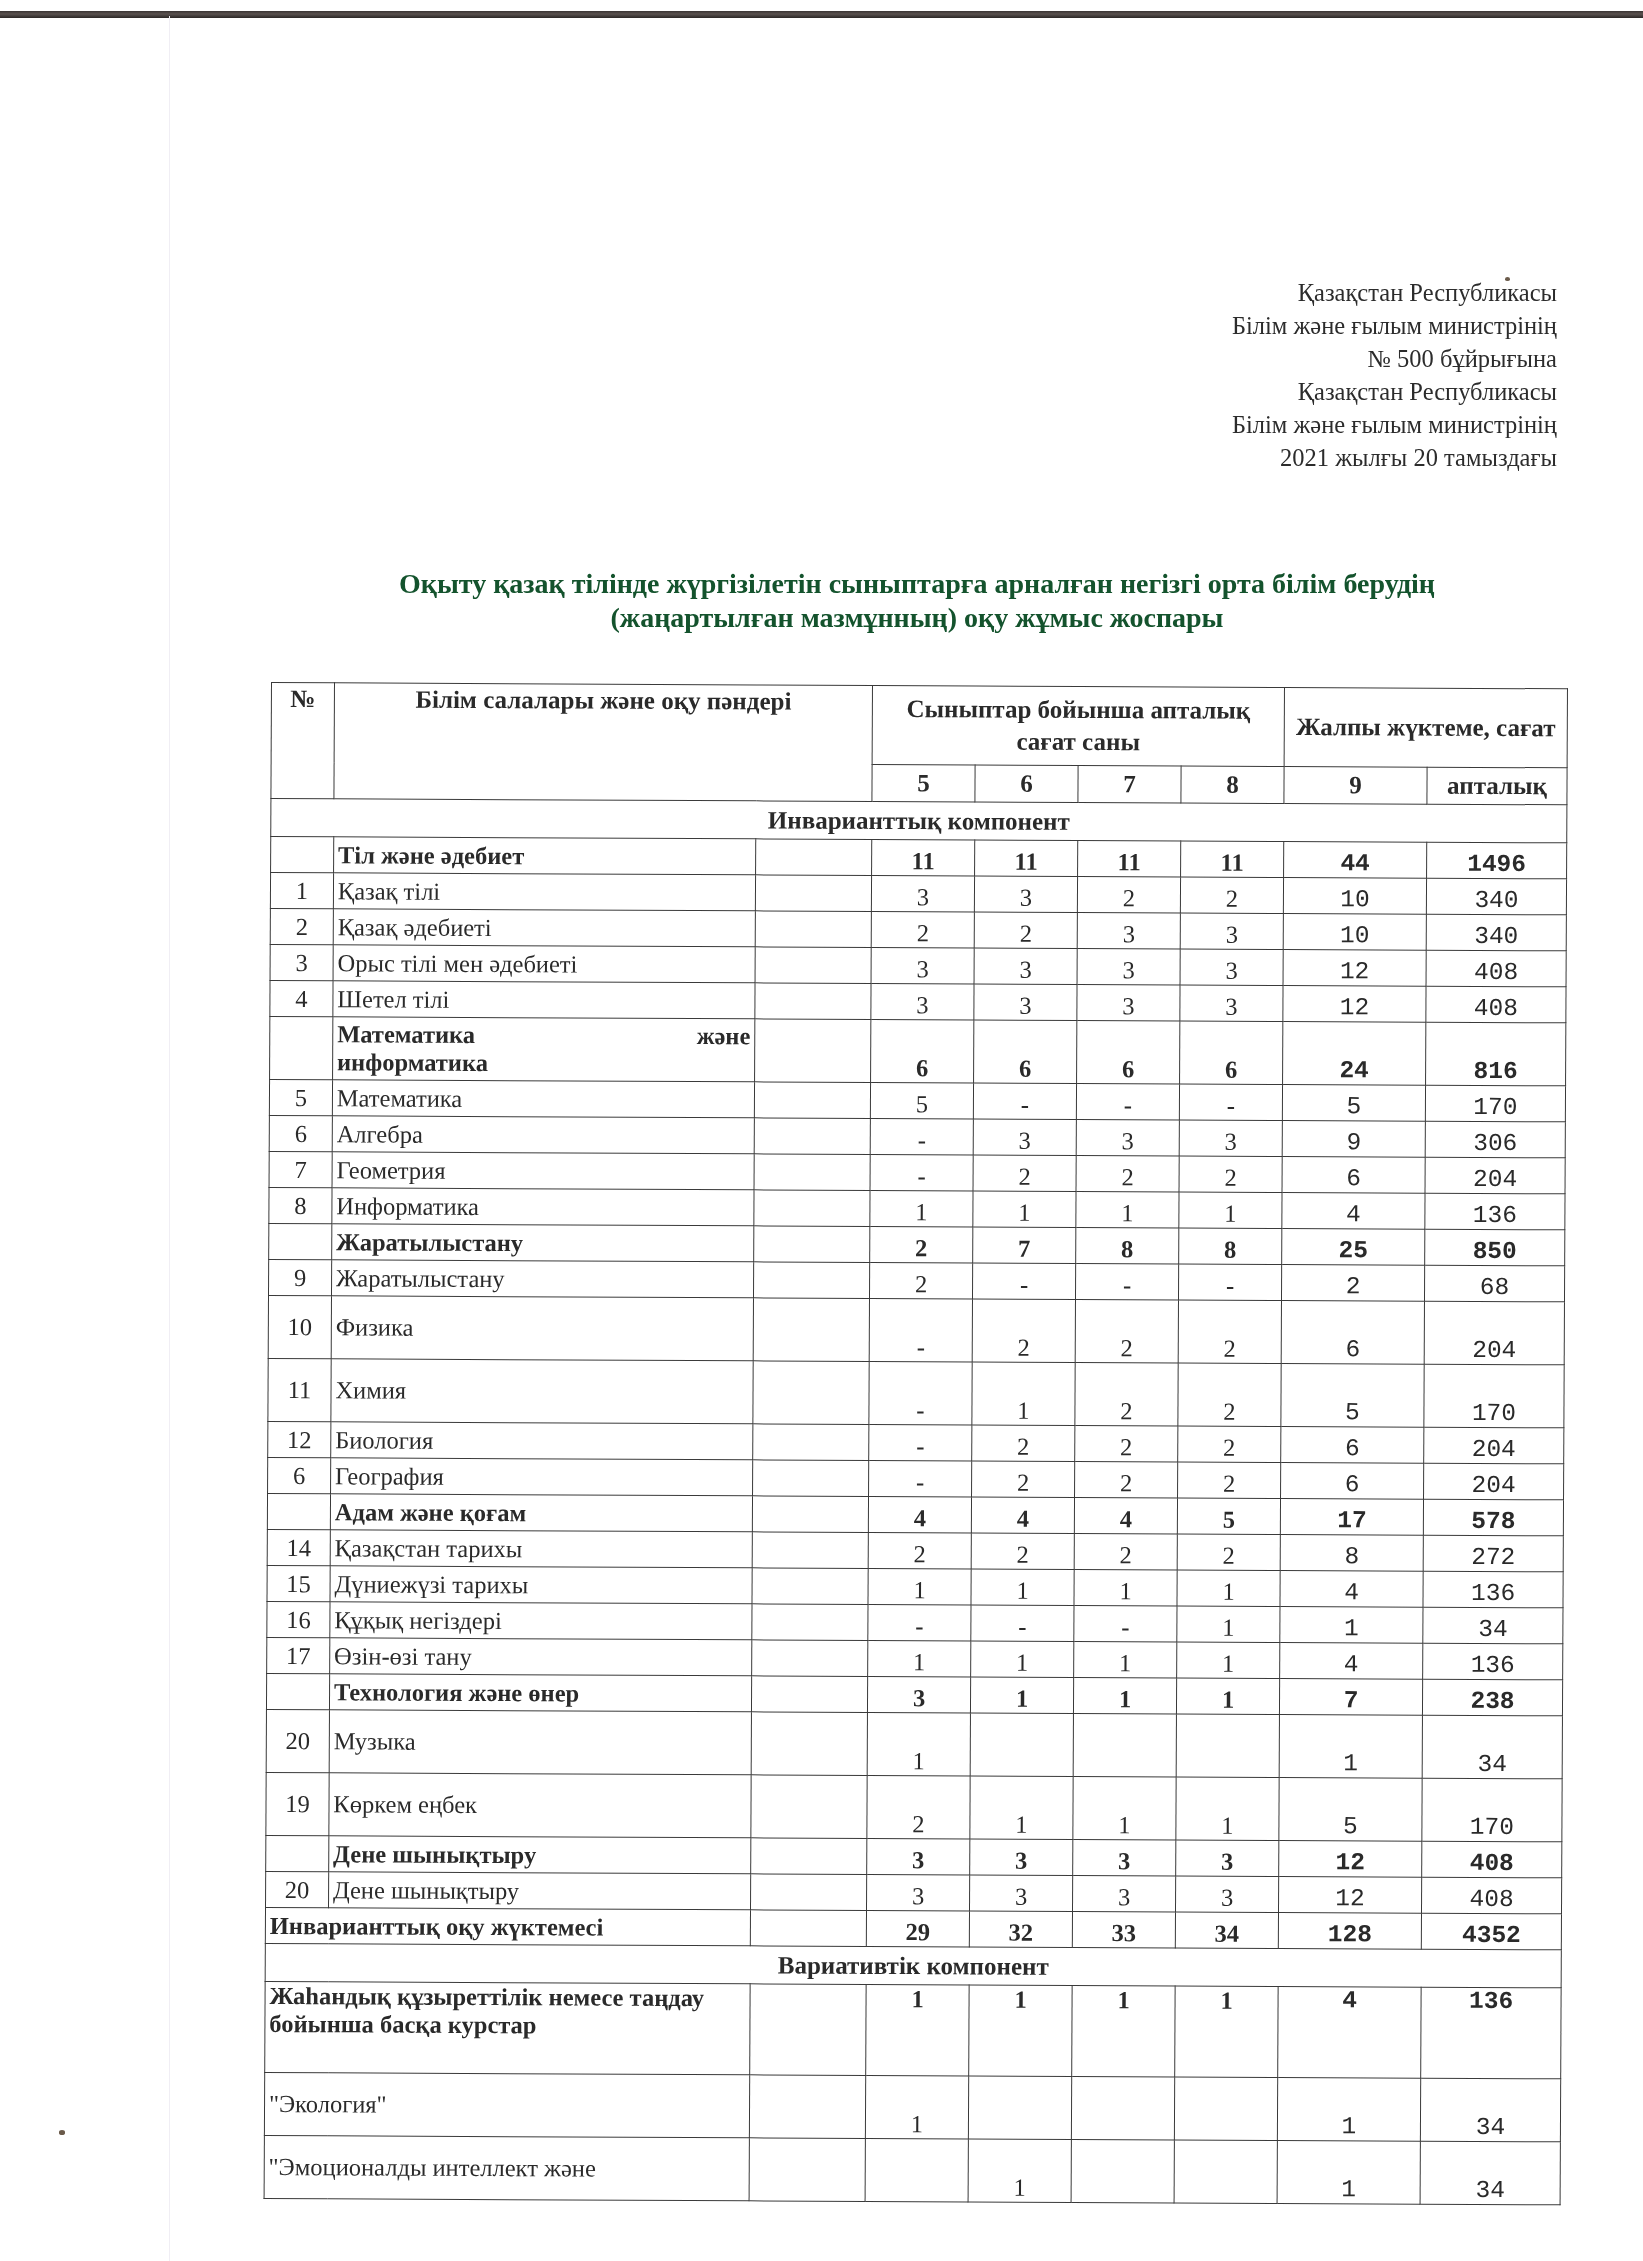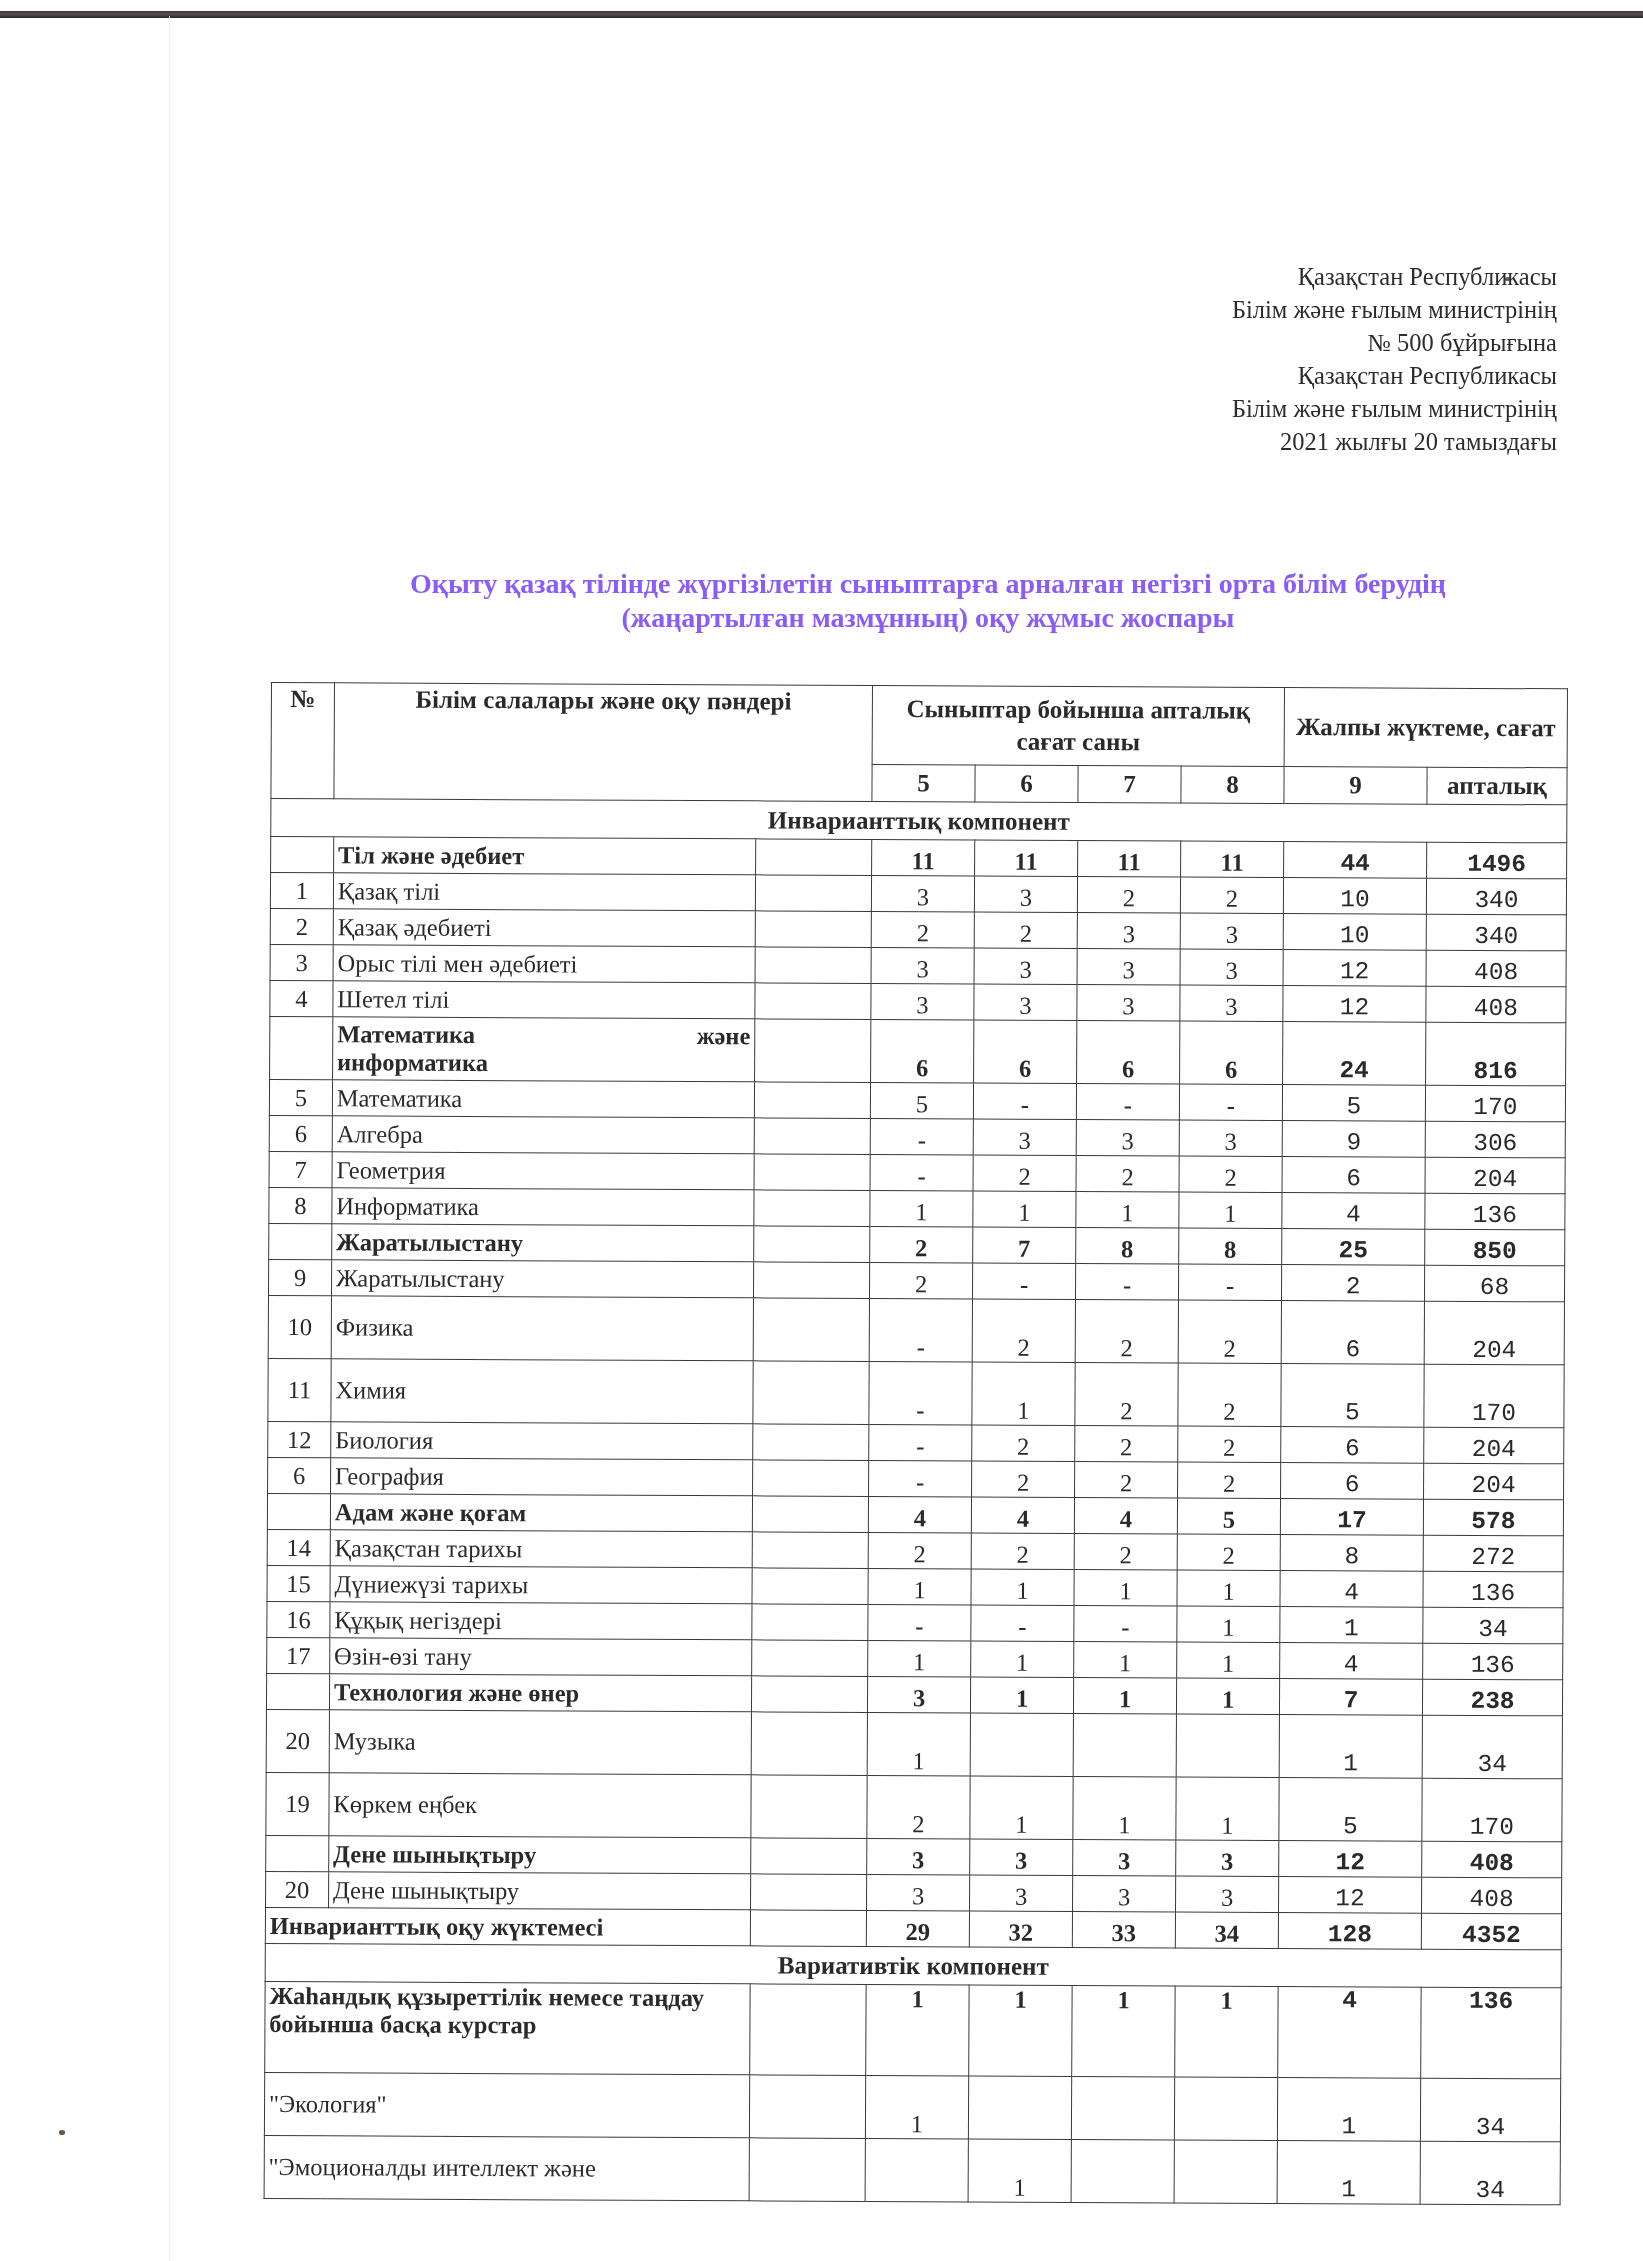--- a/index.html
+++ b/index.html
@@ -15,26 +15,26 @@
   }
   .scan-fold {
     position:absolute; left:169px; top:15.5px; width:1.3px; height:2246px; background:#f0eef4;
   }
   .left-margin {
     position:absolute; left:0; top:18px; width:169px; height:2243px; background:#ffffff;
   }
   .speck { position:absolute; width:5.2px; height:3.9px; border-radius:50%; background:#6a5a4a; }
 
   .approval {
-    position:absolute; right:87px; top:260px; width:451px;
+    position:absolute; right:87px; top:276px; width:451px;
     text-align:right; font-size:24.5px; line-height:33px; color:#2c2c2c;
   }
   .title {
-    position:absolute; left:277px; top:567px; width:1302px;
-    text-align:center; font-weight:bold; font-size:28px; line-height:34px; color:#8b5cf6;
+    position:absolute; left:266px; top:567px; width:1302px;
+    text-align:center; font-weight:bold; font-size:28px; line-height:34px; color:#14532d;
   }
 
   table.plan {
     position:absolute; left:271px; top:682px; width:1297px;
     border-collapse:collapse; table-layout:fixed; font-size:24.5px;
     transform:rotate(0.28deg); transform-origin:0 0;
   }
   table.plan td, table.plan th {
     border:1.3px solid #3a3a3a; padding:0 3.9px; vertical-align:middle; overflow:hidden;
   }

